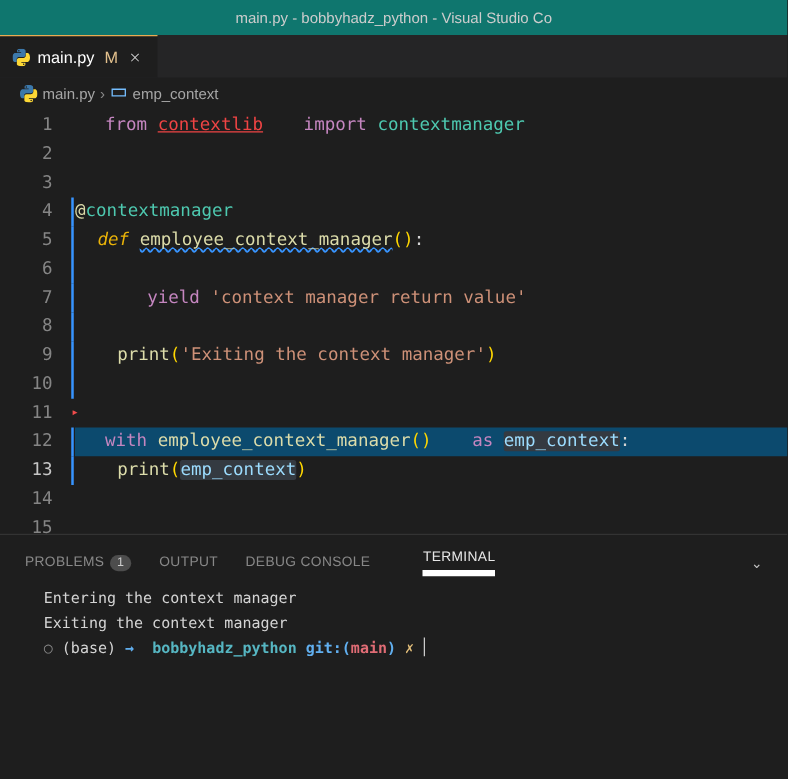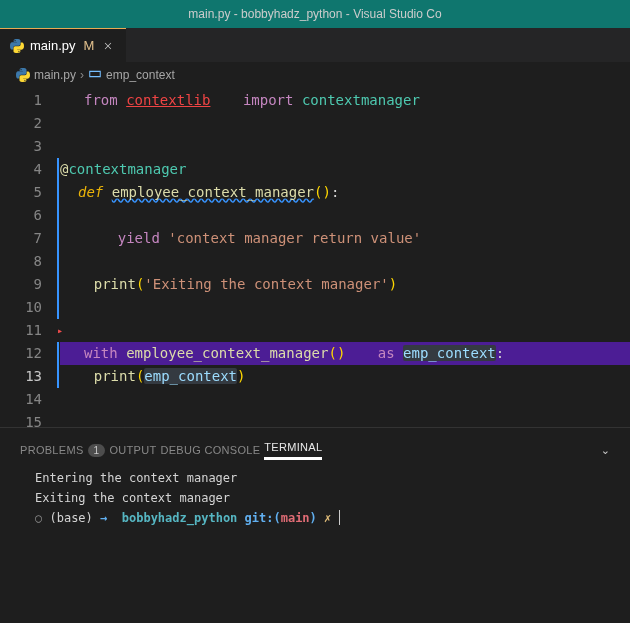--- a/index.html
+++ b/index.html
@@ -74,21 +74,21 @@
     .line-num { height: 23px; }
     .line-num.active { color: #c6c6c6; }
     .code {
       flex: 1;
       font-size: 14px;
       line-height: 23px;
       padding-top: 2px;
       position: relative;
     }
     .code-line { height: 23px; white-space: pre; position: relative; }
-    .code-line.highlighted { background: #4c1d95; }
+    .code-line.highlighted { background: #0c4a6e; }
     .blue-bar::before {
       content:'';
       position:absolute;
       left:-3px;
       top:0;
       bottom:0;
       width:2px;
       background:#3794ff;
     }
     .kw { color: #c586c0; margin-left: 24px; }
@@ -109,30 +109,30 @@
       color: #f14c4c;
       font-size: 10px;
       line-height: 23px;
     }
     .panel {
       border-top: 1px solid #333;
       padding-top: 8px;
     }
     .panel-tabs {
       display: flex;
-      gap: 4px;
+      gap: 22px;
       padding: 0 20px;
       font-family: -apple-system, 'Segoe UI', sans-serif;
       font-size: 11px;
       color: #888;
       height: 28px;
       align-items: center;
     }
     .panel-tab { letter-spacing: 0.3px; }
-    .panel-tab.active { color: #e7e7e7; border-bottom: 3px solid #ffffff; padding-bottom: 4px; }
+    .panel-tab.active { color: #e7e7e7; border-bottom: 5px solid #ffffff; padding-bottom: 4px; margin-left: 20px; }
     .badge {
       background: #4d4d4d;
       color: #ccc;
       border-radius: 10px;
       padding: 1px 6px;
       font-size: 10px;
       margin-left: 4px;
     }
     .panel-tabs-right {
       margin-left: auto;

